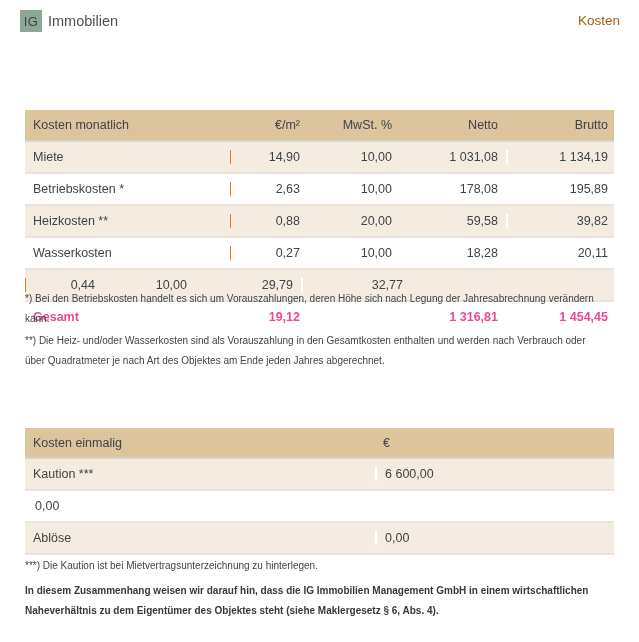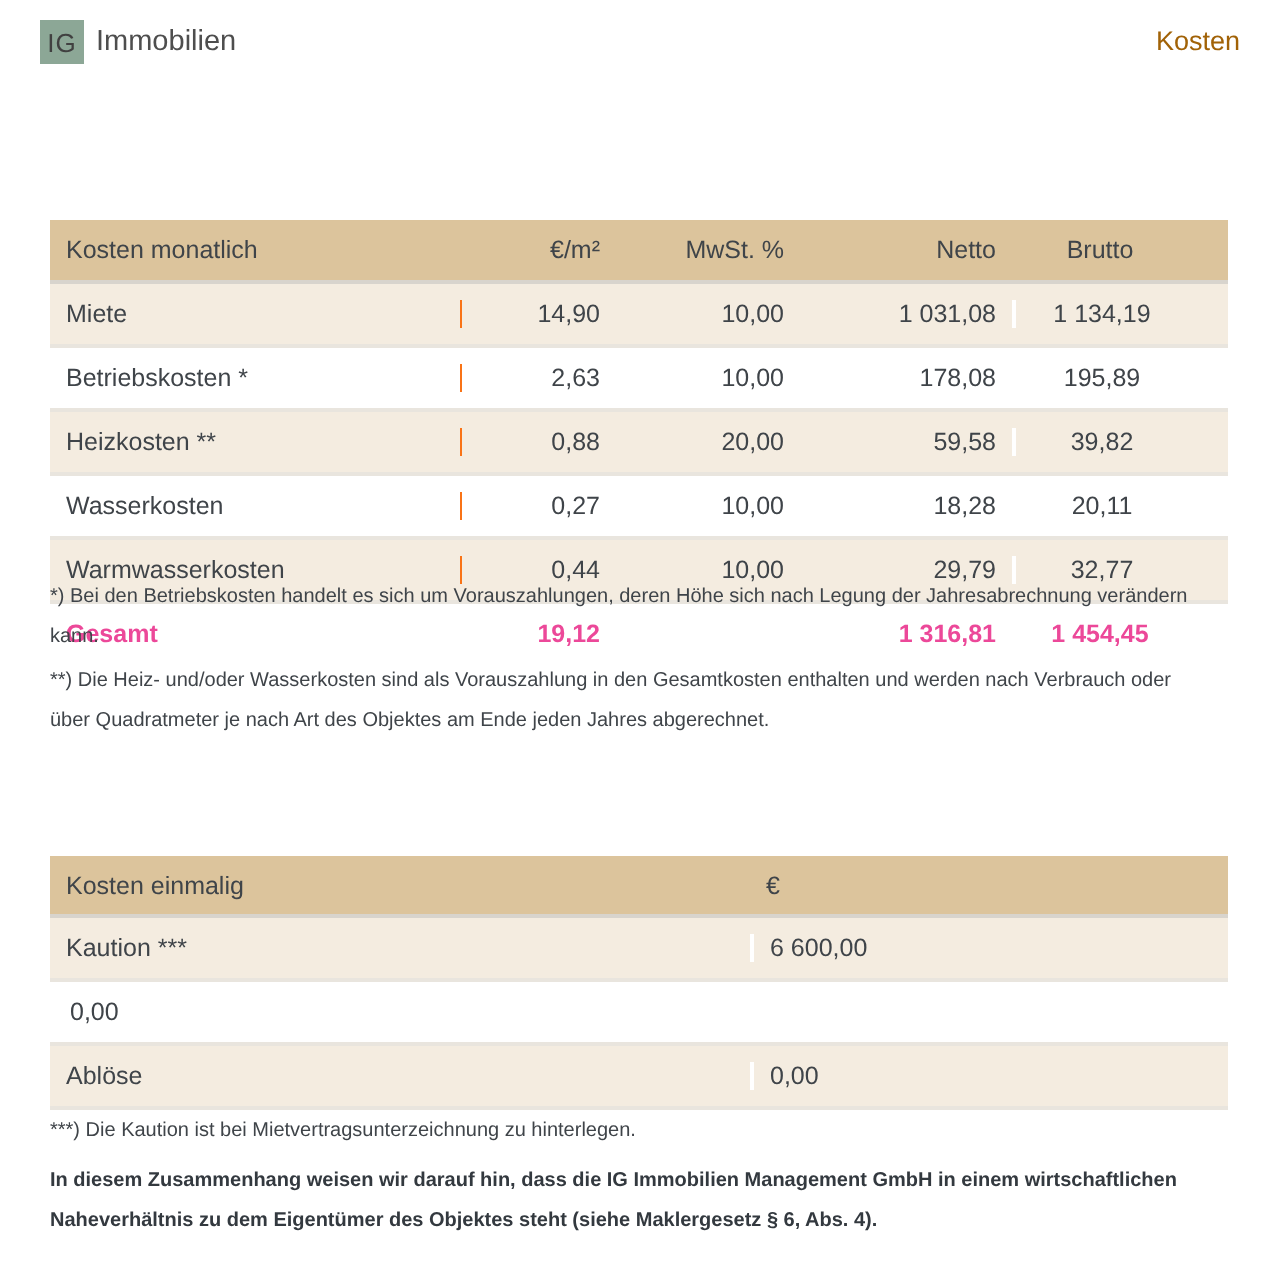--- a/index.html
+++ b/index.html
@@ -21,21 +21,21 @@
   .row { display: flex; align-items: center; height: 32px; border-bottom: 2px solid #E9E5DE; }
   .row.hdr { background: #DCC49C; border-bottom: 2px solid #D8D4CD; }
   .row.alt { background: #F4ECE0; }
   .row.total { height: 30px; border-bottom: none; font-weight: bold; color: #ec4899; }
 
   
   .c1 { width: 205px; padding-left: 8px; }
   .c2 { width: 75px;  text-align: right; padding-right: 5px; }
   .c3 { width: 92px;  text-align: right; padding-right: 5px; }
   .c4 { width: 109px; text-align: right; padding-right: 8px; }
-  .c5 { width: 108px; text-align: center; padding-right: 20px; }
+  .c5 { width: 108px; text-align: right; padding-right: 6px; }
   .row.body .c2 { border-left: 1px solid #f97316; }
   .row.body .c5 { border-left: 2px solid #ffffff; }
 
   
   .d1 { width: 350px; padding-left: 8px; }
   .d2 { width: 239px; padding-left: 8px; }
   .row.body .d2 { border-left: 2px solid #ffffff; }
 
   .note { position: absolute; left: 25px; width: 582px; font-size: 10px;
           line-height: 20px; color: #3F4449; }
@@ -90,21 +90,20 @@
       <div class="c5">39,82</div>
     </div>
     <div class="row body">
       <div class="c1">Wasserkosten</div>
       <div class="c2">0,27</div>
       <div class="c3">10,00</div>
       <div class="c4">18,28</div>
       <div class="c5">20,11</div>
     </div>
     <div class="row body alt">
-      <div class="c1">Warmwasserkosten</div>
       <div class="c2">0,44</div>
       <div class="c3">10,00</div>
       <div class="c4">29,79</div>
       <div class="c5">32,77</div>
     </div>
     <div class="row total">
       <div class="c1">Gesamt</div>
       <div class="c2">19,12</div>
       <div class="c3"></div>
       <div class="c4">1 316,81</div>

